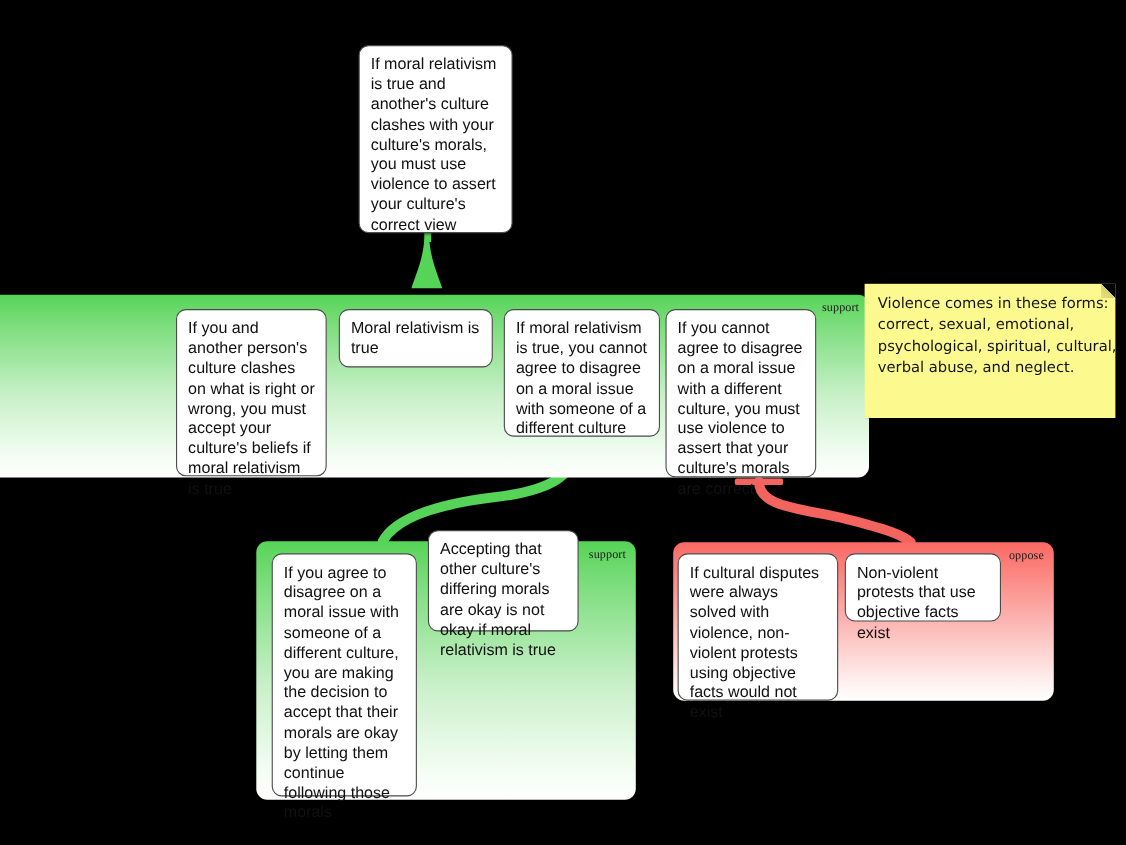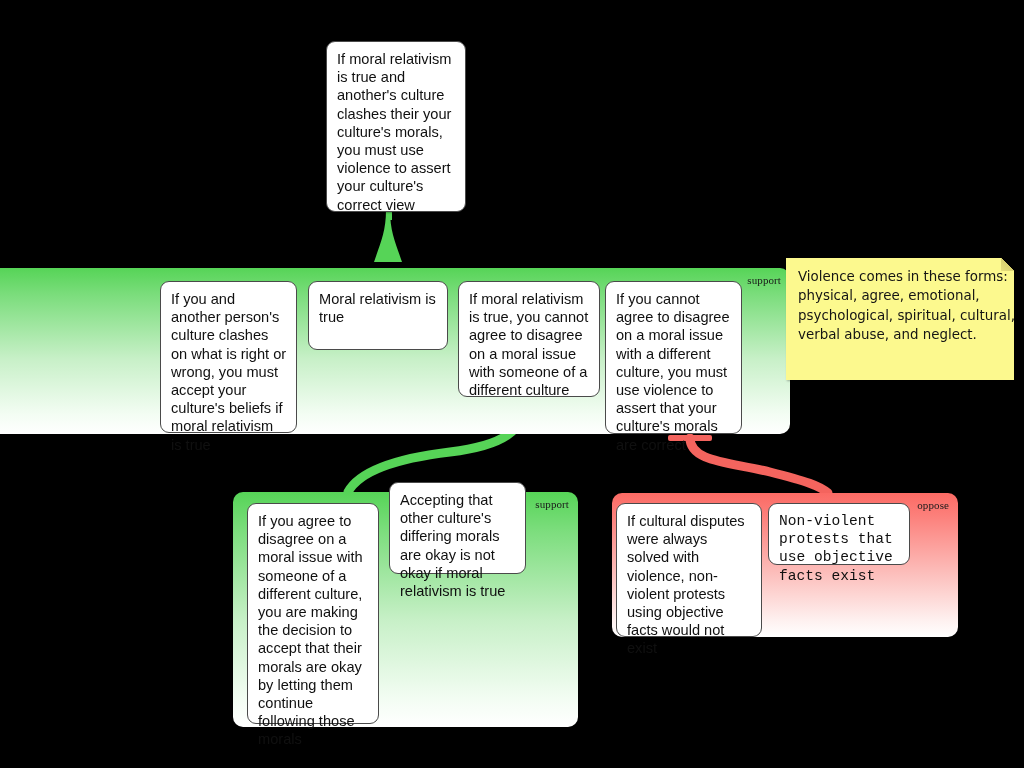--- a/index.html
+++ b/index.html
@@ -104,52 +104,52 @@
 
     <path d="M 386 210 C 386 232, 380 244, 374 262 L 402 262 C 396 244, 390 232, 390 210 Z" fill="#56d457"></path>
     <rect x="386" y="206" width="6" height="14" fill="#56d457"></rect>
 
     <path d="M 527 396 C 527 432, 500 446, 450 452 C 400 458, 360 470, 348 492" fill="none" stroke="#56d457" stroke-width="9" stroke-linecap="round"></path>
 
     <path d="M 690 438 C 690 462, 730 462, 770 472 C 806 481, 820 486, 828 493" fill="none" stroke="#f4645e" stroke-width="9" stroke-linecap="round"></path>
     <rect x="668" y="435" width="44" height="6" rx="2" fill="#f4645e"></rect>
   </svg>
 
-  <div class="node top-claim" style="left:326px; top:41px; width:140px; height:171px;">If moral relativism is true and another's culture clashes their your culture's morals, you must use violence to assert your culture's correct view</div>
+  <div class="node top-claim" style="left:326px; top:41px; width:140px; height:171px;">If moral relativism is true and another's culture clashes with your culture's morals, you must use violence to assert your culture's correct view</div>
 
   <div class="panel support" style="left:-10px; top:268px; width:800px; height:166px;">
     <span class="panel-label">support</span>
   </div>
 
 
   <div class="node" style="left:160px; top:281px; width:137px; height:152px;">If you and another person's culture clashes on what is right or wrong, you must accept your culture's beliefs if moral relativism is true</div>
 
-  <div class="node" style="left:308px; top:281px; width:140px; height:69px;">Moral relativism is true</div>
+  <div class="node" style="left:308px; top:281px; width:140px; height:53px;">Moral relativism is true</div>
 
   <div class="node" style="left:458px; top:281px; width:142px; height:116px;">If moral relativism is true, you cannot agree to disagree on a moral issue with someone of a different culture</div>
 
   <div class="node" style="left:605px; top:281px; width:137px; height:153px;">If you cannot agree to disagree on a moral issue with a different culture, you must use violence to assert that your culture's morals are correct</div>
 
   <div class="note" style="left:786px; top:258px; width:228px; height:122px;">
     <div class="fold"></div>
     <div class="note-line">Violence comes in these forms:</div>
-    <div class="note-line">physical, agree, emotional,</div>
+    <div class="note-line">correct, sexual, emotional,</div>
     <div class="note-line">psychological, spiritual, cultural,</div>
     <div class="note-line">verbal abuse, and neglect.</div>
   </div>
 
   <div class="panel support" style="left:233px; top:492px; width:345px; height:235px;">
     <span class="panel-label">support</span>
   </div>
 
   <div class="node" style="left:247px; top:503px; width:132px; height:221px;">If you agree to disagree on a moral issue with someone of a different culture, you are making the decision to accept that their morals are okay by letting them continue following those morals</div>
 
   <div class="node" style="left:389px; top:482px; width:137px; height:92px;">Accepting that other culture's differing morals are okay is not okay if moral relativism is true</div>
 
   <div class="panel oppose" style="left:612px; top:493px; width:346px; height:144px;">
     <span class="panel-label">oppose</span>
   </div>
 
   <div class="node" style="left:616px; top:503px; width:146px; height:134px;">If cultural disputes were always solved with violence, non-violent protests using objective facts would not exist</div>
 
-  <div class="node" style="left:768px; top:503px; width:142px; height:62px;font-family:Liberation Mono, monospace;">Non-violent protests that use objective facts exist</div>
+  <div class="node" style="left:768px; top:503px; width:142px; height:62px;">Non-violent protests that use objective facts exist</div>
 
 </div>
 
 </body></html>

